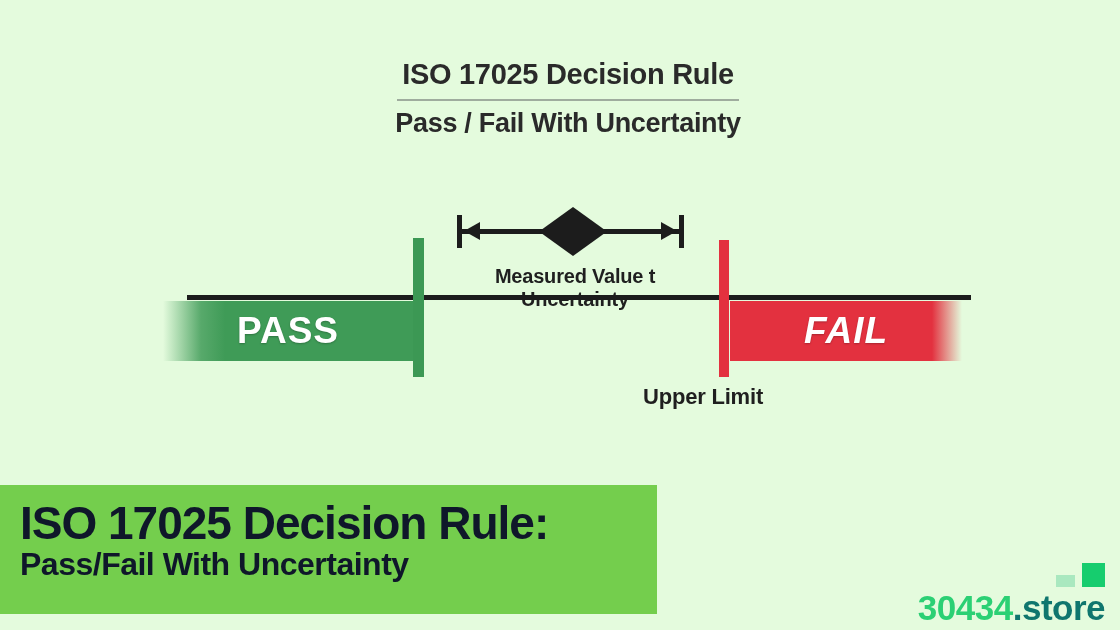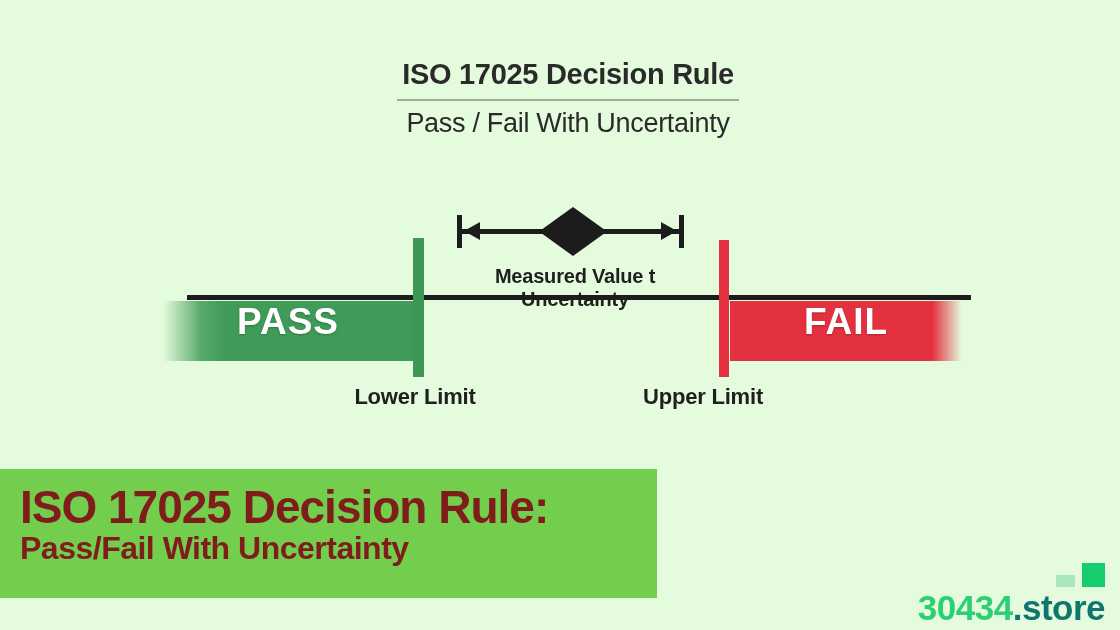--- a/index.html
+++ b/index.html
@@ -18,21 +18,21 @@
   }
   .header .title{
     font-size:29px;font-weight:600;letter-spacing:-0.3px;
     margin:0;line-height:1.15;
   }
   .header .divider{
     border:none;border-top:2px solid #9fac9e;
     margin:8px 4px 7px 4px;
   }
   .header .subtitle{
-    font-size:27px;font-weight:400;letter-spacing:-0.3px;
+    font-size:27px;font-weight:700;letter-spacing:-0.3px;
     margin:0;line-height:1.15;
   }
 
   
   .arrow-line{position:absolute;left:461px;top:229px;width:220px;height:5px;background:#1c1c1c;}
   .cap{position:absolute;top:215px;width:5px;height:33px;background:#1c1c1c;}
   .cap.left{left:457px;}
   .cap.right{left:679px;}
   .ah{position:absolute;top:222px;width:0;height:0;border-top:9px solid transparent;border-bottom:9px solid transparent;}
   .ah.left{left:464px;border-right:16px solid #1c1c1c;}
@@ -45,47 +45,48 @@
   .measured-label{
     position:absolute;left:450px;top:265px;width:250px;
     text-align:center;font-size:20px;font-weight:600;color:#1f1f1f;
     letter-spacing:-0.2px;
   }
 
   
   .number-line{position:absolute;left:187px;top:295px;width:784px;height:5px;background:#1c1c1c;}
   .zone{
     position:absolute;top:301px;height:60px;
-    display:flex;align-items:flex-start;justify-content:center;
+    display:flex;align-items:center;justify-content:center;
     color:#ffffff;font-size:37px;font-weight:bold;letter-spacing:1px;
     text-shadow:0 1px 2px rgba(0,0,0,0.25);
   }
   .zone.pass{
     left:163px;width:250px;
     background:linear-gradient(90deg,rgba(63,155,87,0) 0px,rgba(63,155,87,0.85) 38px,#3f9b57 62px);
   }
   .zone.fail{
     left:730px;width:232px;
     background:linear-gradient(90deg,#e3313f calc(100% - 30px),rgba(227,49,63,0) 100%);
+    font-style:italic;
   }
   .tick{position:absolute;}
   .tick.lower{left:413px;top:238px;width:11px;height:139px;background:#3c9854;}
   .tick.upper{left:719px;top:240px;width:10px;height:137px;background:#e3313f;}
   .limit-label{
     position:absolute;top:384px;width:200px;text-align:center;
     font-size:22px;font-weight:600;color:#1f1f1f;letter-spacing:-0.2px;
   }
   .limit-label.lower{left:315px;}
   .limit-label.upper{left:603px;}
 
   
   .banner{
-    position:absolute;left:0;top:469px;width:657px;height:129px;
+    position:absolute;left:0;top:485px;width:657px;height:129px;
     background:#74ce4d;box-sizing:border-box;
-    padding:14px 4px 0 20px;color:#7f1d1d;
+    padding:14px 4px 0 20px;color:#0f172a;
   }
   .banner .banner-title{
     margin:0;font-size:46px;font-weight:800;letter-spacing:-1px;line-height:1.05;
   }
   .banner .banner-subtitle{
     margin:1px 0 0 0;font-size:32px;font-weight:700;letter-spacing:-0.5px;line-height:1.05;
   }
 
   
   .logo{
@@ -120,21 +121,20 @@
 
   <div class="number-line"></div>
   <div class="zone pass">
     <span>PASS</span>
   </div>
   <div class="zone fail">
     <span>FAIL</span>
   </div>
   <div class="tick lower"></div>
   <div class="tick upper"></div>
-  <div class="limit-label lower">Lower Limit</div>
   <div class="limit-label upper">Upper Limit</div>
 
   <div class="banner">
     <h1 class="banner-title">ISO 17025 Decision Rule:</h1>
     <h2 class="banner-subtitle">Pass/Fail With Uncertainty</h2>
   </div>
 
   <div class="logo">
     <div class="bars">
       <div class="bar-small"></div>

